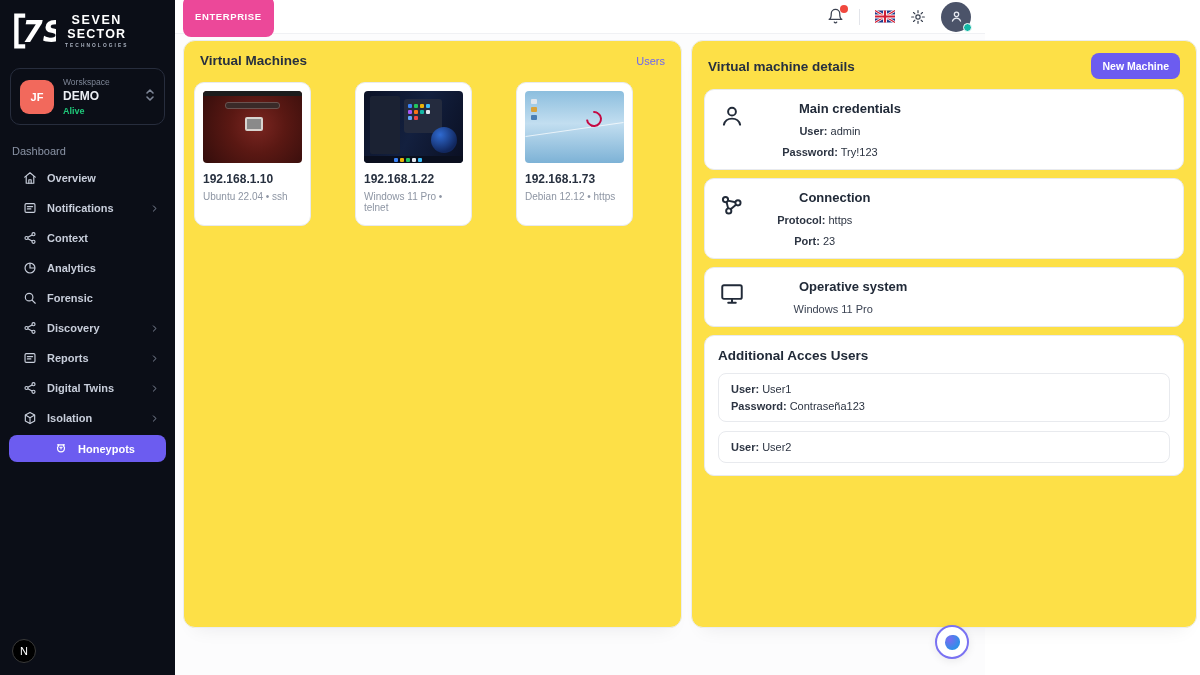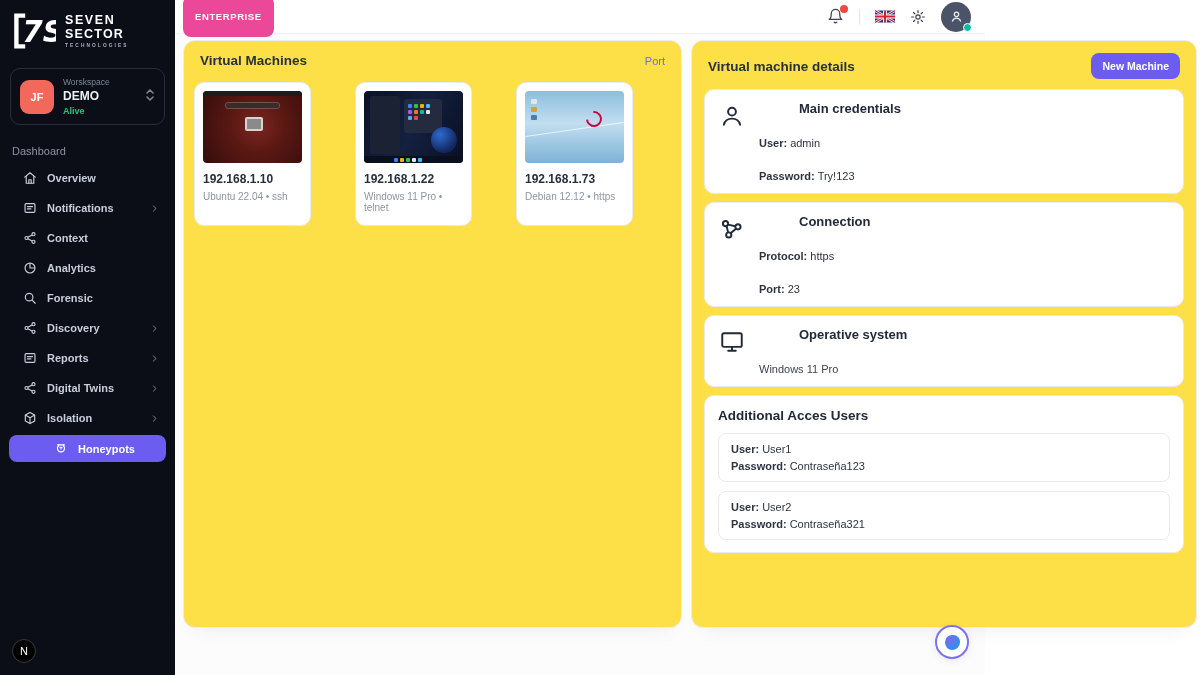--- a/index.html
+++ b/index.html
@@ -3,21 +3,21 @@
 <meta charset="utf-8">
 <style>
   * { margin:0; padding:0; box-sizing:border-box; }
   html,body { width:1200px; height:675px; font-family:"Liberation Sans", sans-serif; background:#ffffff; overflow:hidden; }
   .app { position:relative; width:985px; height:675px; background:#fcfcfd; }
 
   
   .sidebar { position:absolute; left:0; top:0; width:175px; height:675px; background:#0b0e17; z-index:5; }
   .logo-row { display:flex; align-items:center; gap:9px; padding:12px 10px 10px 12px; }
   .logo-mark { flex:0 0 auto; }
-  .brand-name { line-height:1; }
+  .brand-name { line-height:1;text-align:center; }
   .brand-name .l1 { color:#fff; font-weight:bold; font-size:12.5px; letter-spacing:1.6px; }
   .brand-name .l2 { color:#fff; font-weight:bold; font-size:12.5px; letter-spacing:1.2px; margin-top:2px; }
   .brand-name .l3 { color:#aab2c0; font-weight:bold; font-size:4.8px; letter-spacing:2.1px; margin-top:3px; }
 
   .workspace-card { margin:8px 10px 0 10px; border:1px solid #272d3d; border-radius:10px; padding:8px 9px; display:flex; align-items:center; gap:9px; cursor:pointer; }
   .ws-avatar { width:34px; height:34px; border-radius:9px; background:#f2695c; color:#fff; font-weight:bold; font-size:11px; display:flex; align-items:center; justify-content:center; }
   .ws-texts { flex:1; }
   .ws-label { color:#7d8596; font-size:8.5px; }
   .ws-name { color:#eceff4; font-size:12px; font-weight:bold; margin-top:2px; }
   .ws-status { color:#1fc779; font-size:9px; font-weight:bold; margin-top:3px; }
@@ -77,21 +77,21 @@
   
   .thumb-debian { background:linear-gradient(180deg, #8cbede 0%, #c2def0 45%, #7db2d6 100%); }
   .thumb-debian .swirl { position:absolute; right:22px; top:20px; width:16px; height:16px; border:2.5px solid #c40a44; border-radius:50%; border-left-color:transparent; transform:rotate(40deg); }
   .thumb-debian .ico { position:absolute; left:6px; width:6px; height:5px; border-radius:1px; }
   .thumb-debian .ray { position:absolute; left:0; right:0; top:38px; height:1px; background:rgba(255,255,255,.7); transform:rotate(-8deg); }
 
   
   .info-card { margin:0 12px 8px 12px; border:1px solid #e8eaee; border-radius:10px; padding:11px 14px; display:flex; gap:14px; align-items:flex-start; background:#fff; }
   .info-icon { color:#212a38; margin-top:2px; }
   .info-title { font-size:13px; font-weight:bold; color:#212a38;padding-left:40px; }
-  .info-line { font-size:11px; color:#2c3442; margin-top:21px; }
+  .info-line { font-size:11px; color:#2c3442; margin-top:9px;text-align:center; }
   .info-line .lbl { font-weight:bold; }
   .info-line .val { margin-left:3px; }
   .info-line.plain { color:#3a4252; }
 
   .additional-card { margin:4px 12px 0 12px; border:1px solid #e8eaee; border-radius:10px; padding:12px 13px; background:#fff; }
   .additional-title { font-size:13.5px; font-weight:bold; color:#212a38; margin-bottom:10px; }
   .user-box { border:1px solid #e8eaee; border-radius:8px; padding:9px 12px; margin-bottom:9px; }
   .user-box:last-child { margin-bottom:0; }
   .user-line { font-size:11px; color:#2c3442; }
   .user-line + .user-line { margin-top:5px; }
@@ -280,21 +280,21 @@
         <span class="avatar-status"></span>
       </span>
     </div>
   </header>
 
   <main class="main">
 
     <section class="panel panel-left">
       <div class="panel-head">
         <span class="panel-title">Virtual Machines</span>
-        <a class="back-link">Port</a>
+        <a class="back-link">Users</a>
       </div>
       <div class="vm-grid">
 
         <div class="vm-card">
           <div class="vm-thumb thumb-ubuntu">
             <div class="tbar"></div>
               <div class="srch"></div>
               <div class="term"></div>
           </div>
           <div class="vm-ip">192.168.1.10</div>
@@ -410,23 +410,20 @@
           </div>
           <div class="user-line">
             <span class="lbl">Password:</span><span class="val">Contraseña123</span>
           </div>
         </div>
 
         <div class="user-box">
           <div class="user-line">
             <span class="lbl">User:</span><span class="val">User2</span>
           </div>
-          <div class="user-line">
-            <span class="lbl">Password:</span><span class="val">Contraseña321</span>
-          </div>
         </div>
       </div>
     </section>
 
     <div class="float-btn">
       <div class="float-blob"></div>
     </div>
   </main>
 
 </div>

